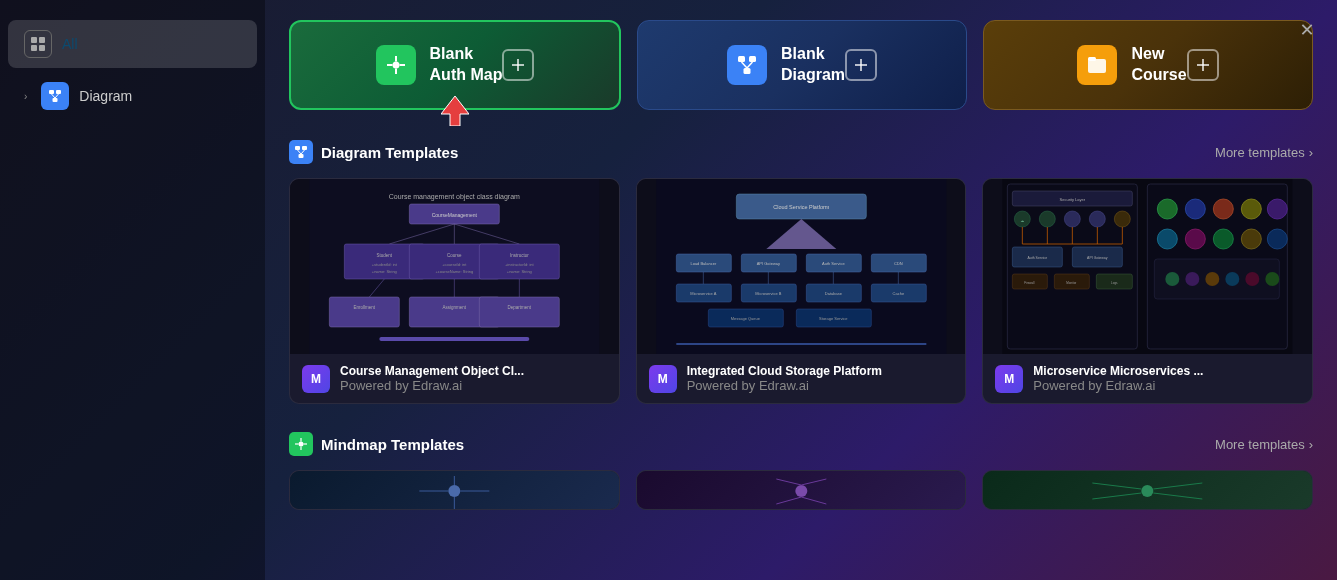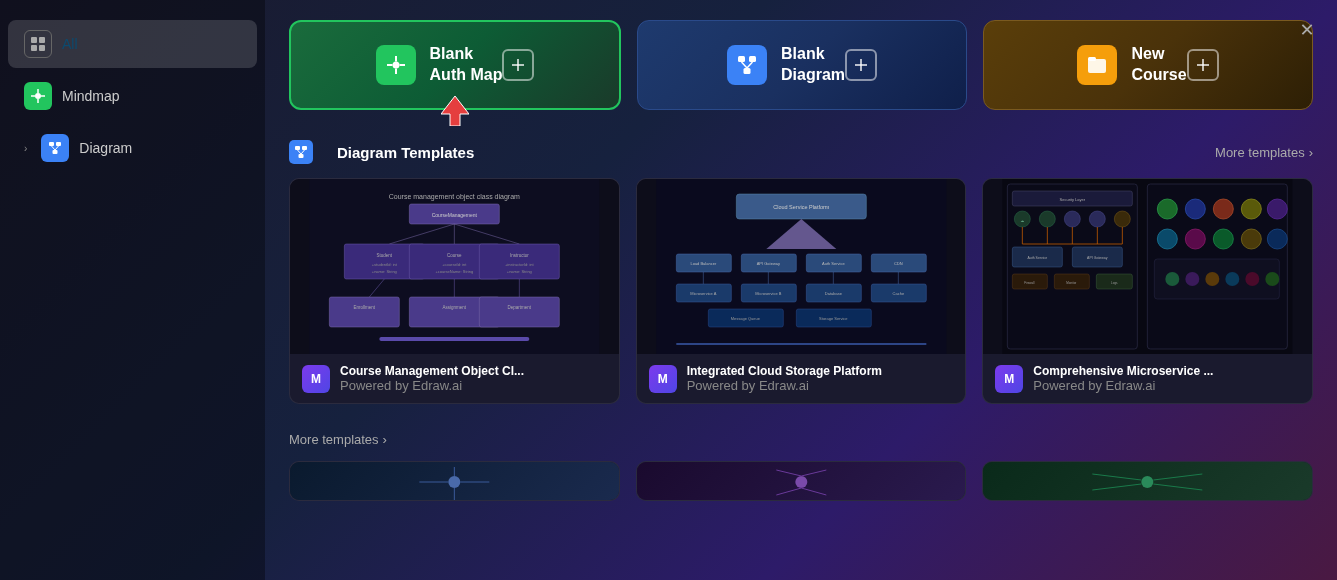--- a/index.html
+++ b/index.html
@@ -146,21 +146,21 @@
     
     .section-header {
       display: flex;
       align-items: center;
       justify-content: space-between;
       margin-bottom: 14px;
     }
     .section-title {
       display: flex;
       align-items: center;
-      gap: 24px;
+      gap: 8px;
       font-size: 15px;
       font-weight: 600;
       color: #fff;
     }
     .section-icon {
       width: 24px;
       height: 24px;
       border-radius: 5px;
       display: flex;
       align-items: center;
@@ -294,32 +294,20 @@
       <svg width="16" height="16" viewBox="0 0 16 16" fill="none">
         <rect x="1" y="1" width="6" height="6" rx="1" fill="#aaa"></rect>
         <rect x="9" y="1" width="6" height="6" rx="1" fill="#aaa"></rect>
         <rect x="1" y="9" width="6" height="6" rx="1" fill="#aaa"></rect>
         <rect x="9" y="9" width="6" height="6" rx="1" fill="#aaa"></rect>
       </svg>
     </div>
     <span class="sidebar-item-label">All</span>
   </div>
 
-  <div class="sidebar-item">
-    <div class="sidebar-icon mindmap">
-      <svg width="16" height="16" viewBox="0 0 16 16" fill="none">
-        <circle cx="8" cy="8" r="3" fill="#fff"></circle>
-        <line x1="8" y1="5" x2="8" y2="1" stroke="#fff" stroke-width="1.5"></line>
-        <line x1="8" y1="11" x2="8" y2="15" stroke="#fff" stroke-width="1.5"></line>
-        <line x1="5" y1="8" x2="1" y2="8" stroke="#fff" stroke-width="1.5"></line>
-        <line x1="11" y1="8" x2="15" y2="8" stroke="#fff" stroke-width="1.5"></line>
-      </svg>
-    </div>
-    <span class="sidebar-item-label">Mindmap</span>
-  </div>
 
   <div class="sidebar-item">
     <span class="sidebar-chevron">›</span>
     <div class="sidebar-icon diagram">
       <svg width="16" height="16" viewBox="0 0 16 16" fill="none">
         <rect x="2" y="2" width="5" height="4" rx="1" fill="#fff"></rect>
         <rect x="9" y="2" width="5" height="4" rx="1" fill="#fff"></rect>
         <rect x="5.5" y="10" width="5" height="4" rx="1" fill="#fff"></rect>
         <line x1="4.5" y1="6" x2="8" y2="10" stroke="#fff" stroke-width="1"></line>
         <line x1="11.5" y1="6" x2="8" y2="10" stroke="#fff" stroke-width="1"></line>
@@ -578,31 +566,43 @@
             <circle cx="190" cy="100" r="7" fill="#3a1a5a"></circle>
             <circle cx="210" cy="100" r="7" fill="#5a3a0a"></circle>
             <circle cx="230" cy="100" r="7" fill="#0a3a5a"></circle>
             <circle cx="250" cy="100" r="7" fill="#4a0a2a"></circle>
             <circle cx="270" cy="100" r="7" fill="#1a4a1a"></circle>
           </svg>
         </div>
         <div class="template-info">
           <div class="template-brand-icon">M</div>
           <div class="template-text">
-            <div class="template-name">Comprehensive Microservice ...</div>
+            <div class="template-name">Microservice Microservices ...</div>
             <div class="template-powered">Powered by Edraw.ai</div>
           </div>
         </div>
       </div>
 
     </div>
   </div>
 
   <div class="mindmap-section">
     <div class="section-header">
+      <div class="section-title">
+        <div class="section-icon mindmap">
+          <svg width="14" height="14" viewBox="0 0 14 14" fill="none">
+            <circle cx="7" cy="7" r="2.5" fill="#fff"></circle>
+            <line x1="7" y1="4.5" x2="7" y2="1" stroke="#fff" stroke-width="1.2"></line>
+            <line x1="7" y1="9.5" x2="7" y2="13" stroke="#fff" stroke-width="1.2"></line>
+            <line x1="4.5" y1="7" x2="1" y2="7" stroke="#fff" stroke-width="1.2"></line>
+            <line x1="9.5" y1="7" x2="13" y2="7" stroke="#fff" stroke-width="1.2"></line>
+          </svg>
+        </div>
+        <span>Mindmap Templates</span>
+      </div>
       <div class="more-templates">
         <span>More templates</span>
         <span>›</span>
       </div>
     </div>
 
     <div class="mindmap-grid">
       <div class="mindmap-card-partial">
         <div class="mindmap-thumb-partial" style="background: linear-gradient(135deg, #0a1a2e 0%, #1a2a4e 100%);">
           <svg width="100%" height="40" viewBox="0 0 290 40">

